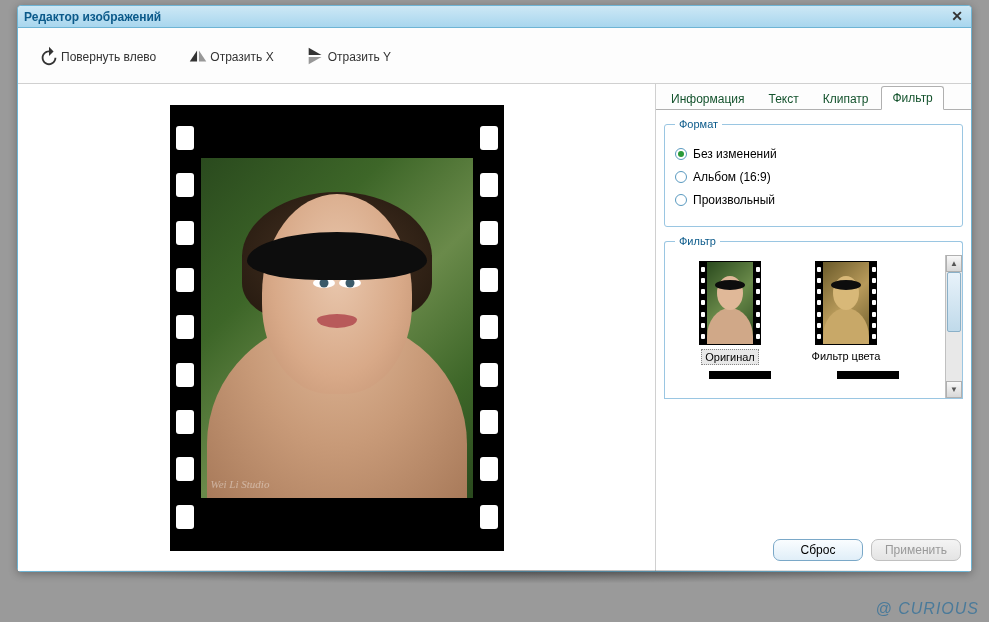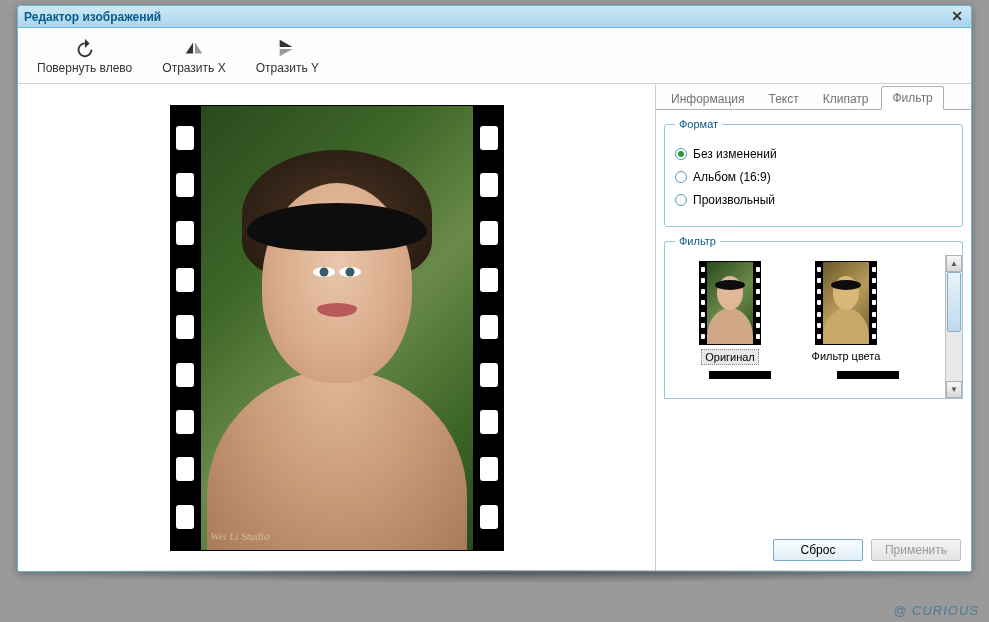--- a/index.html
+++ b/index.html
@@ -48,21 +48,21 @@
     height: 56px;
     border-bottom: 1px solid #d0d0d0;
     display: flex;
     align-items: center;
     padding: 0 8px;
     gap: 8px;
     background: #fdfdfd;
   }
   .tool-btn {
     display: flex;
-    flex-direction: column;
+    flex-direction: row;
     align-items: center;
     justify-content: center;
     padding: 2px 10px;
     cursor: pointer;
     border: 1px solid transparent;
     border-radius: 3px;
   }
   .tool-btn svg { width: 24px; height: 22px; }
   .tool-btn .lbl { font-size: 12px; color: #333; margin-top: 2px; }
 
@@ -97,21 +97,21 @@
   }
   .sprocket-col.left { left: 0; }
   .sprocket-col.right { right: 0; }
   .sprocket {
     width: 18px; height: 24px;
     background: #fff;
     border-radius: 3px;
     margin: 0 auto;
   }
   .photo {
-    width: 272px; height: 444px;
+    width: 272px; height: 340px;
     background: linear-gradient(135deg, #2a4a1e 0%, #3d6628 30%, #6a8a4a 55%, #3d6628 80%, #2a4a1e 100%);
     position: relative;
     overflow: hidden;
   }
   .face {
     position: absolute; left: 50%; top: 40%;
     transform: translate(-50%,-50%);
     width: 150px; height: 200px;
     background: radial-gradient(ellipse at 50% 40%, #e9c7ad 0%, #d8a988 60%, #c09070 100%);
     border-radius: 50% 50% 45% 45%;
@@ -172,21 +172,21 @@
     display: flex;
     height: 26px;
     align-items: flex-end;
     padding: 0 4px;
     border-bottom: 1px solid #b0b0b0;
     background: #fdfdfd;
   }
   .tab {
     padding: 4px 10px;
     margin-right: 2px;
-    color: #737373;
+    color: #14532d;
     cursor: pointer;
     border: 1px solid transparent;
     border-bottom: none;
     position: relative;
     top: 1px;
     font-size: 12px;
   }
   .tab.active {
     background: #fff;
     border-color: #b0b0b0;
@@ -315,32 +315,32 @@
   .partial-thumb{width:62px;height:8px;background:#000;margin:0 24px}
 
   .btn-row{
     display:flex; justify-content:flex-end; gap:8px;
     padding: 4px 2px 2px;
   }
   .btn{
     min-width:90px; height:22px;
     border:1px solid #7aa8c8;
     background:linear-gradient(#fafdff,#e0eef8);
-    border-radius:2px;
+    border-radius:7px;
     font-size:12px; cursor:pointer;
     display:flex;align-items:center;justify-content:center;
   }
   .btn.disabled{
     color:#999; border-color:#c0c0c0;
     background:linear-gradient(#f4f4f4,#e4e4e4);
     cursor:default;
   }
   .footer-credit{
     position:absolute; right:10px; bottom:4px;
-    color:#4a7a9a; font-style:italic; font-size:13px;
+    color:#4a7a9a; font-style:italic; font-size:16px;
     letter-spacing:1px;
   }
   .shadow{
     position:absolute; left:17px; bottom:38px;
     width:955px; height:14px;
     background: radial-gradient(ellipse at 50% 0%, rgba(0,0,0,0.35), rgba(0,0,0,0) 70%);
   }
 </style>
 </head>
 <body>

